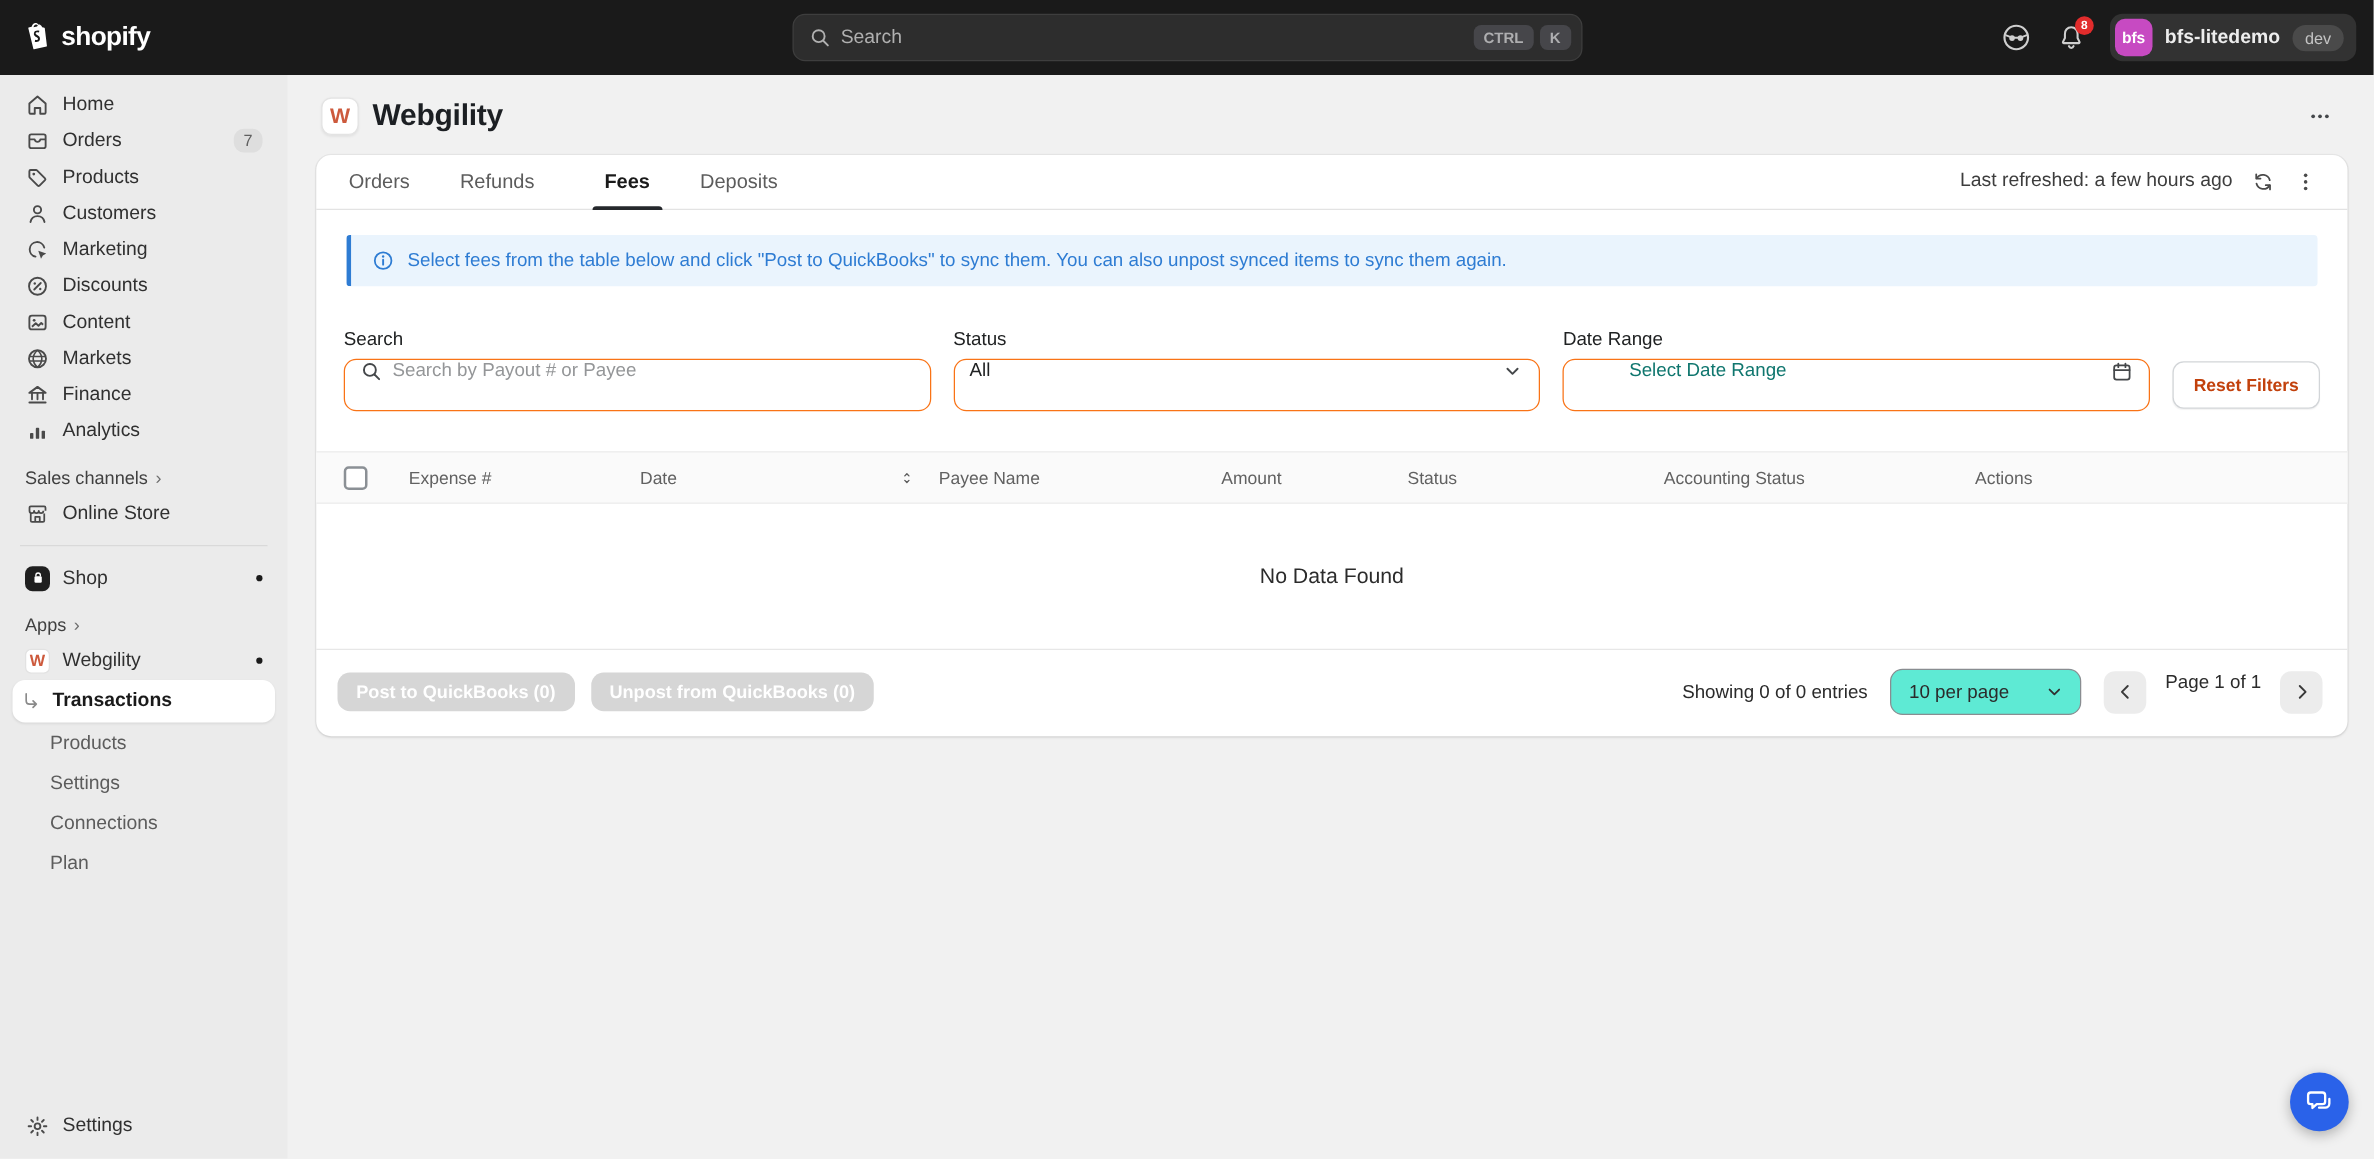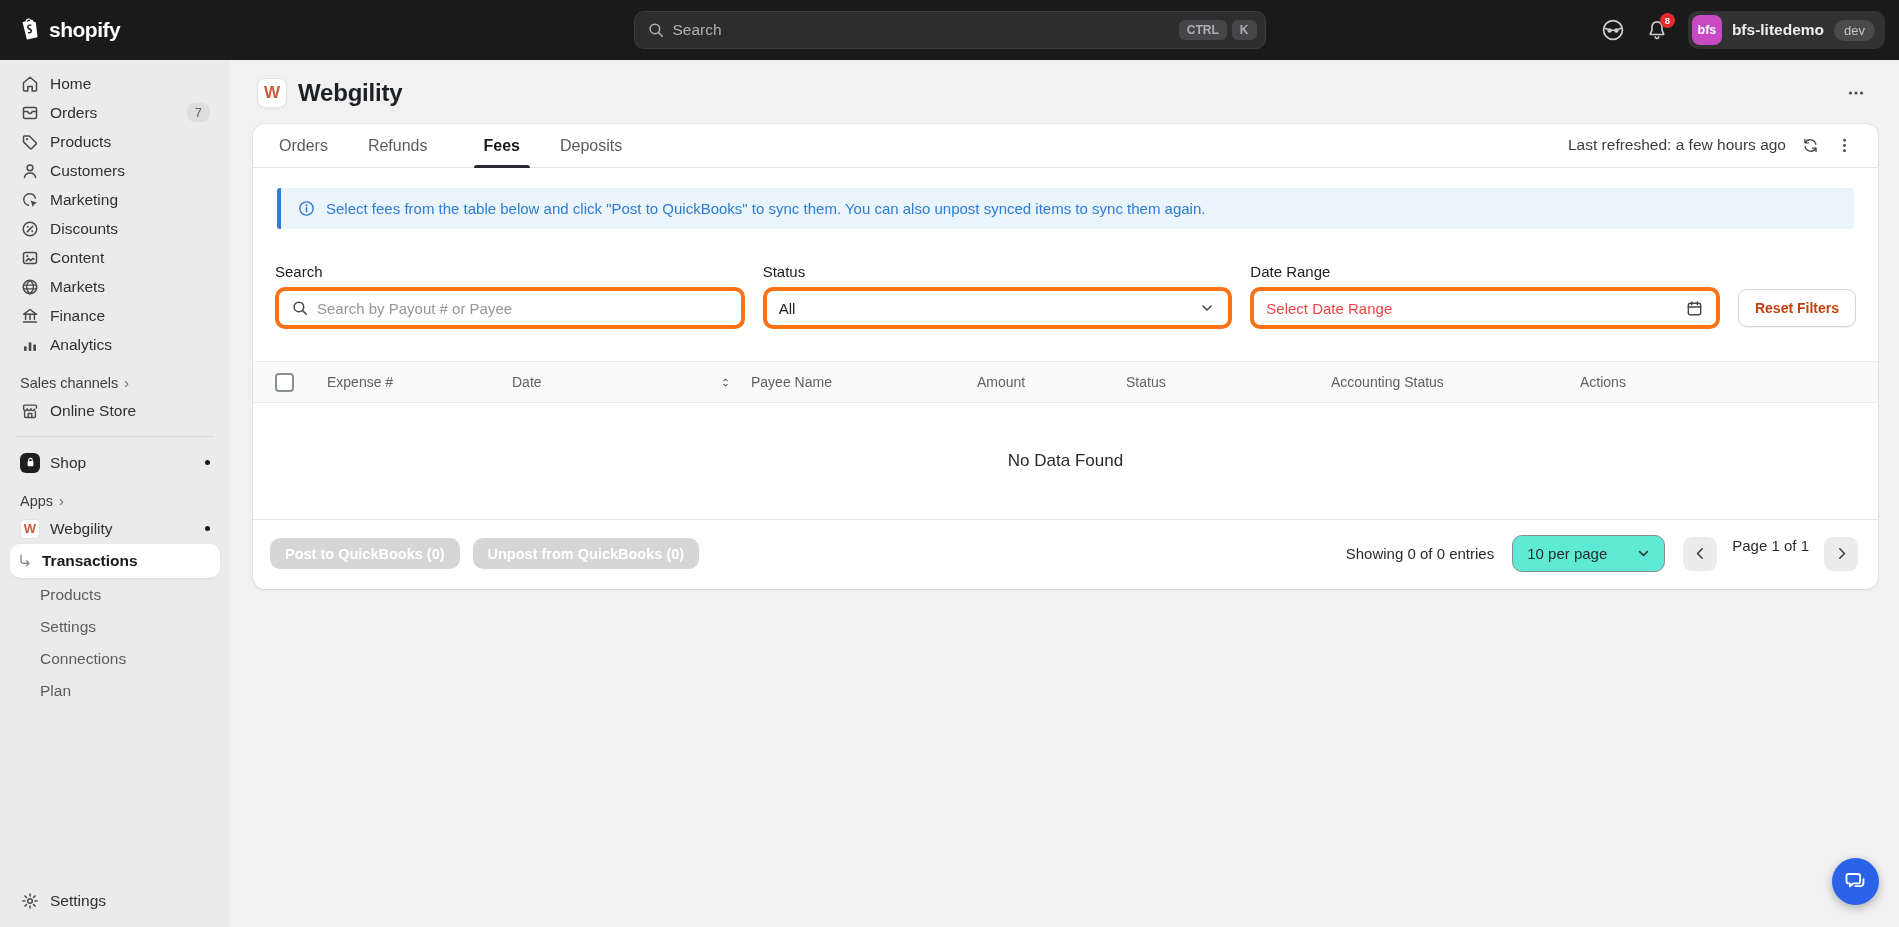--- a/index.html
+++ b/index.html
@@ -141,29 +141,29 @@
     border-left:4px solid var(--accent-blue,#2e7cd3); border-radius:3px;
     padding:11px 16px; display:flex; align-items:center; gap:10px;
     color:var(--accent-blue,#2e7cd3); font-size:15px;
   }
 
   
   .filters { display:flex; align-items:flex-end; gap:18px; padding:0 22px; }
   .field { flex:1 1 0; }
   .field-label { display:block; font-size:15px; color:#202223; margin-bottom:7px; }
   .control {
-    height:42px; border:4px solid #f97316; border-radius:10px; background:#fff;
-    display:flex; align-items:center; padding:0 12px; gap:8px; font-size:15px;
+    height:42px; border:1px solid #f97316; border-radius:10px; background:#fff;
+    display:flex; align-items:flex-start; padding:0 12px; gap:8px; font-size:15px;
   }
   .control input { border:none; outline:none; flex:1; font-size:15px; font-family:inherit; color:#303030; background:transparent; }
   .control input::placeholder { color:#949698; }
   .control .grow { flex:1; }
   .control .ic { color:#44474a; }
   .select-value { color:#202223; }
-  .date-placeholder { color:#ef4444; }
+  .date-placeholder { color:#0f766e;margin-left:40px; }
   .reset-btn {
     height:38px; margin-bottom:2px; padding:0 16px; flex:none;
     background:#fff; border:1px solid #d2d5d8; border-radius:9px;
     font-size:14px; font-weight:600; color:#c2410c; font-family:inherit;
     box-shadow:0 1px 1px rgba(0,0,0,.05); cursor:pointer;
   }
 
   
   .thead {
     margin-top:32px;

